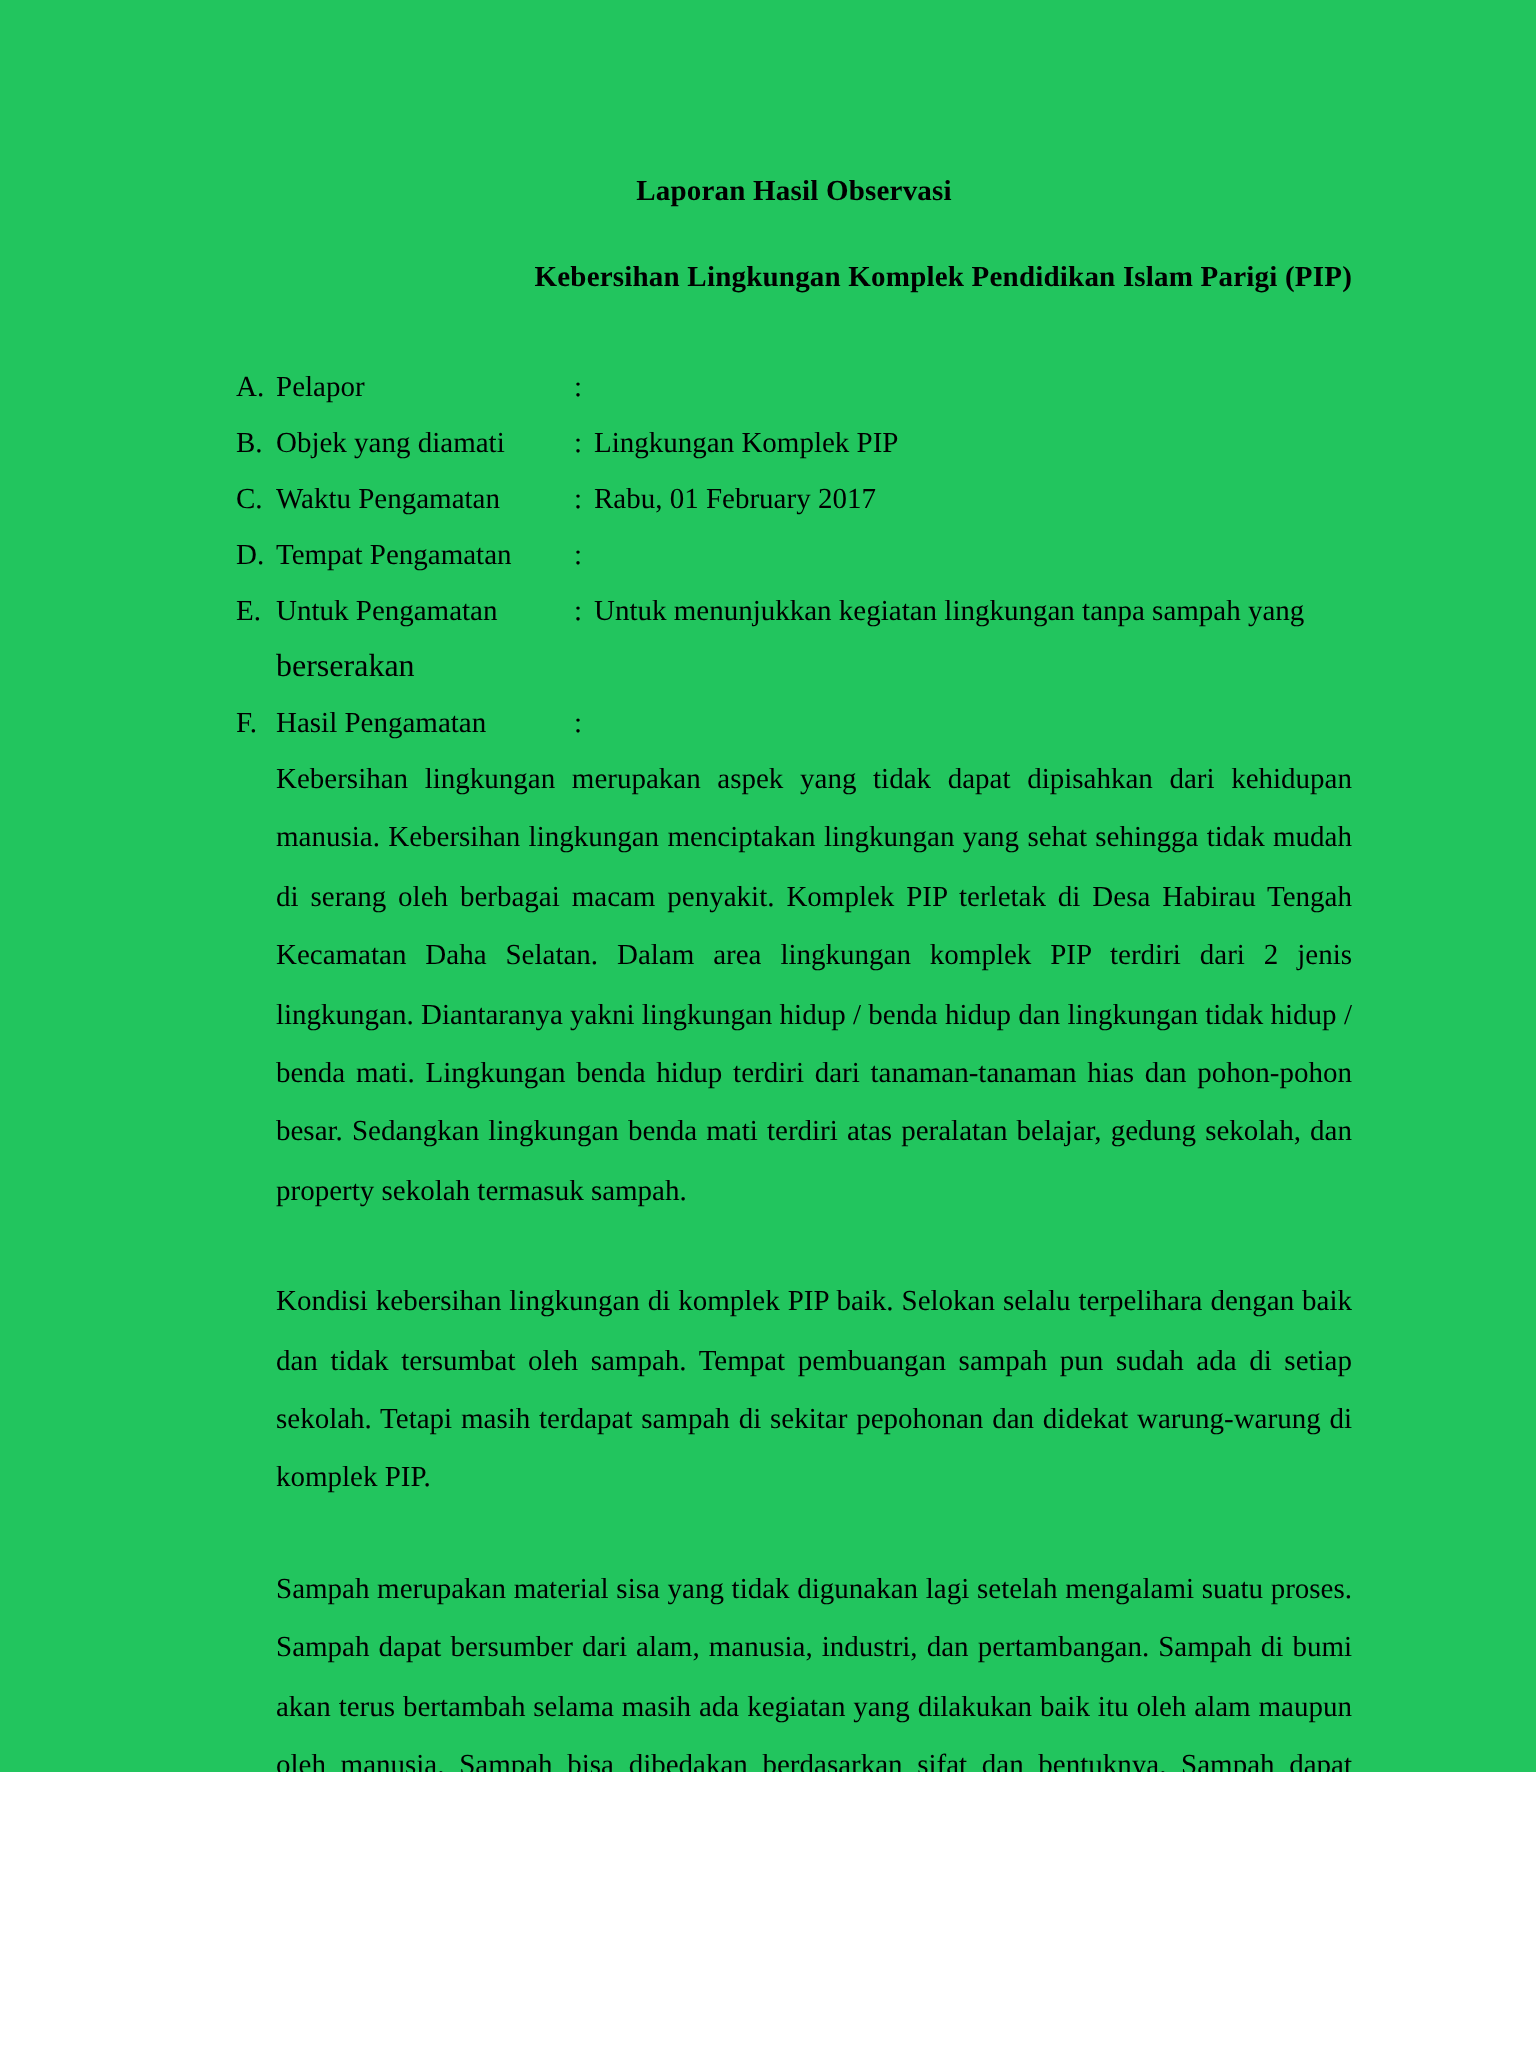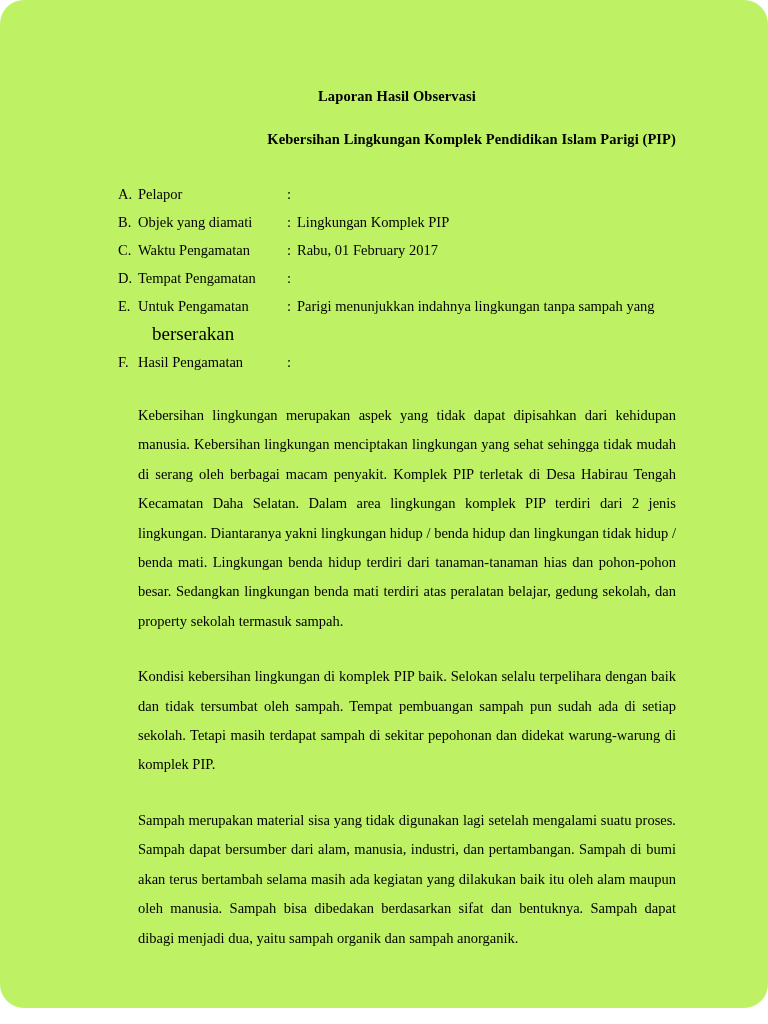--- a/index.html
+++ b/index.html
@@ -10,26 +10,25 @@
   body {
     width: 768px;
     height: 1024px;
     font-family: "Liberation Serif", "DejaVu Serif", serif;
     color: #000000;
     -webkit-font-smoothing: antialiased;
   }
   .page {
     position: relative;
     width: 768px;
-    height: 1008px;
-    background: #bef264;
+    height: 886px;
+    background: #22c55e;
     box-sizing: border-box;
     padding: 0;
     overflow: hidden;
-    border-radius: 24px;
   }
   .content {
     position: absolute;
     left: 118px;
     top: 86px;
     width: 558px;
   }
 
   
   .doc-title {
@@ -74,32 +73,30 @@
   .info-value {
     flex: 1 1 auto;
     text-align: justify;
     text-justify: inter-word;
   }
   .info-value.wrapped {
     text-align-last: left;
   }
   .info-cont {
     display: flex;
-    font-size: 19px;
+    font-size: 16px;
     line-height: 28px;
-    gap: 14px;
   }
   .info-cont .spacer {
     width: 20px;
     flex: 0 0 20px;
   }
 
   
   .body-block {
-    margin-top: 25px;
     padding-left: 20px;
   }
   .body-par {
     font-size: 14.5px;
     line-height: 29.4px;
     text-align: justify;
     text-justify: inter-word;
     margin: 0 0 26px 0;
   }
   .body-par:last-child {
@@ -141,21 +138,21 @@
       <div class="info-row">
         <span class="info-letter">D.</span>
         <span class="info-label">Tempat Pengamatan</span>
         <span class="info-sep">:</span>
       </div>
 
       <div class="info-row">
         <span class="info-letter">E.</span>
         <span class="info-label">Untuk Pengamatan</span>
         <span class="info-sep">:</span>
-        <span class="info-value wrapped">Parigi menunjukkan indahnya lingkungan tanpa sampah yang</span>
+        <span class="info-value wrapped">Untuk menunjukkan kegiatan lingkungan tanpa sampah yang</span>
       </div>
       <div class="info-cont">
         <span class="spacer"></span>
         <span>berserakan</span>
       </div>
 
       <div class="info-row">
         <span class="info-letter">F.</span>
         <span class="info-label">Hasil Pengamatan</span>
         <span class="info-sep">:</span>

